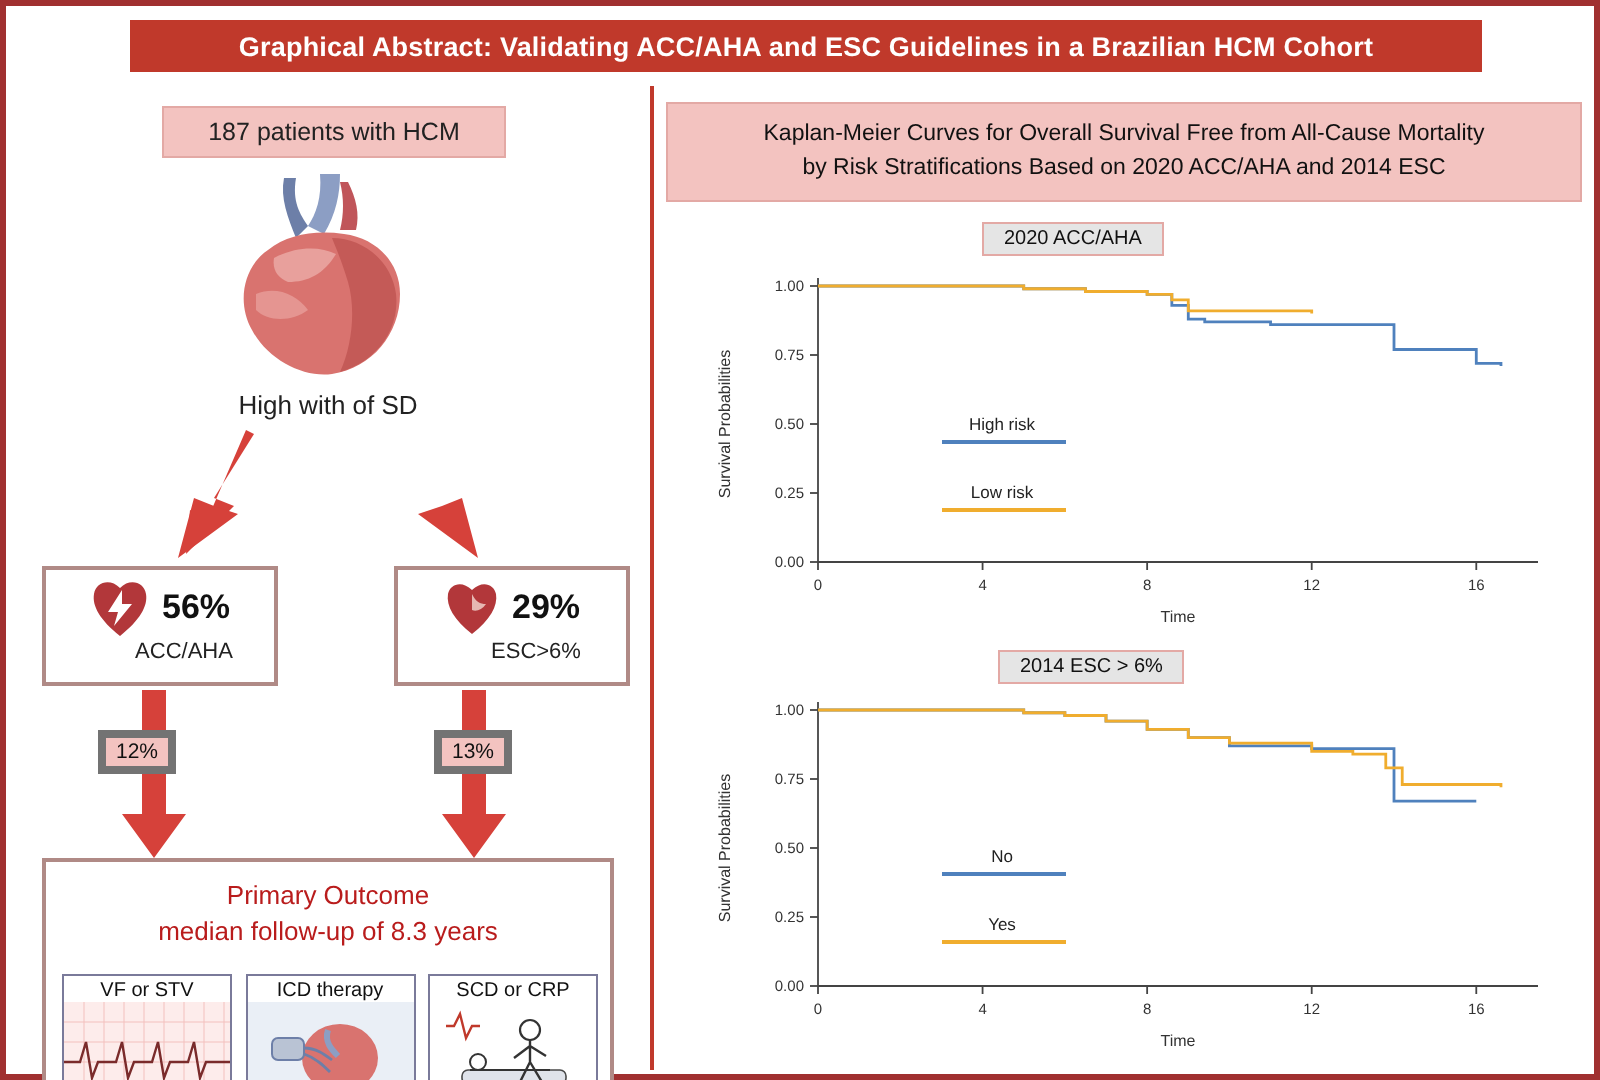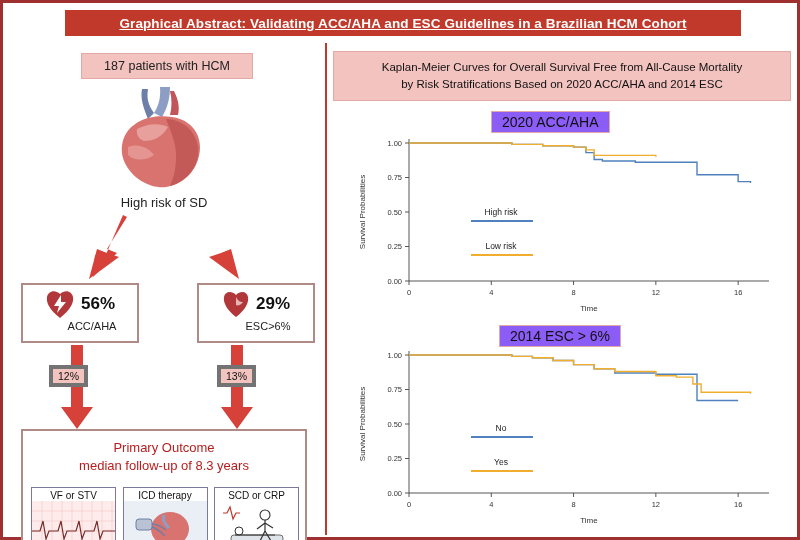--- a/index.html
+++ b/index.html
@@ -20,21 +20,20 @@
   .title-bar{
     position:absolute;
     left:62px; top:7px;
     width:676px; height:26px;
     background:#c0392b;
     display:flex;align-items:center;justify-content:center;
     color:#ffffff;
     font-size:13.5px;
     font-weight:bold;
     letter-spacing:.1px;
-    text-decoration:underline;
   }
   
   .left-panel{
     position:absolute;left:6px;top:40px;width:310px;height:492px;
   }
   .pink-box{
     background:#f3c3c0;
     border:1px solid #e3a9a5;
     color:#222;
     text-align:left;
@@ -104,22 +103,22 @@
   .right-panel{
     position:absolute;left:328px;top:40px;width:464px;height:492px;
   }
   .km-header{
     position:absolute;left:2px;top:8px;width:456px;height:48px;
     background:#f3c3c0;border:1px solid #e3a9a5;
     display:flex;flex-direction:column;align-items:center;justify-content:center;
     font-size:11.5px;color:#111;line-height:1.45;text-align:center;
   }
   .chart-title{
-    position:absolute;background:#8b5cf6;border:1px solid #e3a9a5;
-    font-size:14px;color:#111;padding:2px 10px;
+    position:absolute;background:#e5e5e5;border:1px solid #e3a9a5;
+    font-size:10px;color:#111;padding:2px 10px;
   }
   .chart-box{position:absolute;}
   .axis-label{font-size:7.5px;fill:#333;}
   .axis-name{font-size:8px;fill:#333;}
   .legend-txt{font-size:8.5px;fill:#222;}
 </style>
 </head>
 <body>
 
 <div id="page">
@@ -133,21 +132,21 @@
     <svg class="heart-ill" viewBox="0 0 120 108">
       <path d="M44 4 C42 16 46 22 50 28 L44 34 C40 24 36 14 38 4 Z" fill="#6d7fa8"></path>
       <path d="M56 2 C57 14 54 22 50 28 L58 32 C64 22 66 12 66 2 Z" fill="#8c9ec4"></path>
       <path d="M70 6 C74 14 76 22 74 30 L66 30 C68 22 68 14 66 6 Z" fill="#c0555a"></path>
       <path d="M30 40 C18 48 14 66 22 80 C30 95 48 104 62 102 C82 99 96 82 96 62 C96 46 84 34 68 32 C54 30 40 32 30 40 Z" fill="#d9736f"></path>
       <path d="M62 34 C78 34 92 46 94 62 C96 80 84 96 66 101 C72 88 74 70 70 56 C67 46 64 39 62 34 Z" fill="#c45a57"></path>
       <path d="M33 44 C44 38 56 38 64 42 C58 52 50 56 40 56 C35 54 32 50 33 44 Z" fill="#e8a09c"></path>
       <path d="M24 62 C34 58 44 62 50 70 C42 76 30 76 24 70 Z" fill="#e8a09c" opacity=".75"></path>
     </svg>
 
-    <div class="hr-label">High risk of SD</div>
+    <div class="hr-label">High with of SD</div>
 
     <svg class="arrow" style="left:40px;top:172px;width:110px;height:66px;" viewBox="0 0 110 66">
       <path d="M78 2 L58 34 L68 38 L44 62 L46 40 L55 44 L74 0 Z" fill="#d6413a"></path>
       <path d="M80 4 L52 46 L62 50 L38 64 L44 40 L52 46" fill="none"></path>
       <polygon points="82,0 58,38 70,42 40,64 48,34 58,38" fill="#d6413a"></polygon>
     </svg>
     <svg class="arrow" style="left:170px;top:172px;width:100px;height:66px;" viewBox="0 0 100 66">
       <polygon points="14,0 42,38 30,42 60,64 52,34 42,38" fill="#d6413a"></polygon>
     </svg>
 

